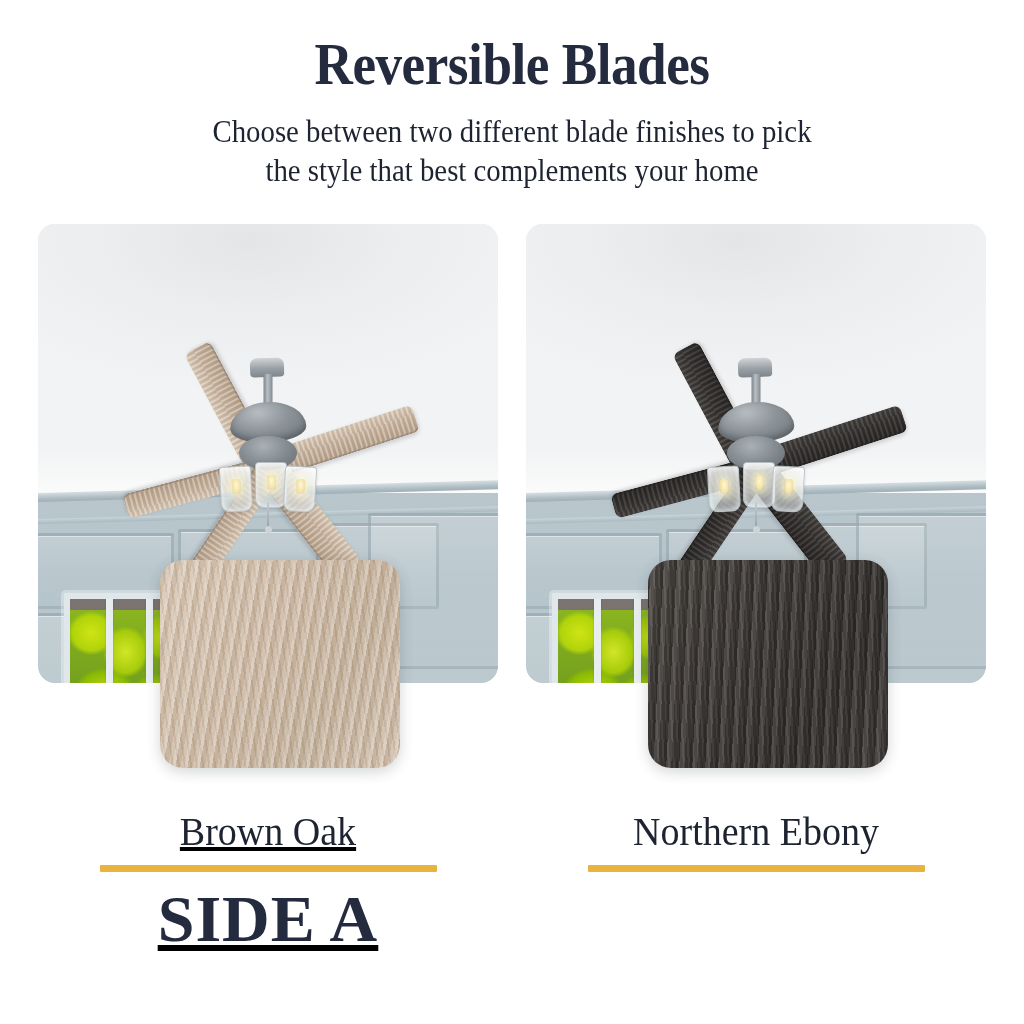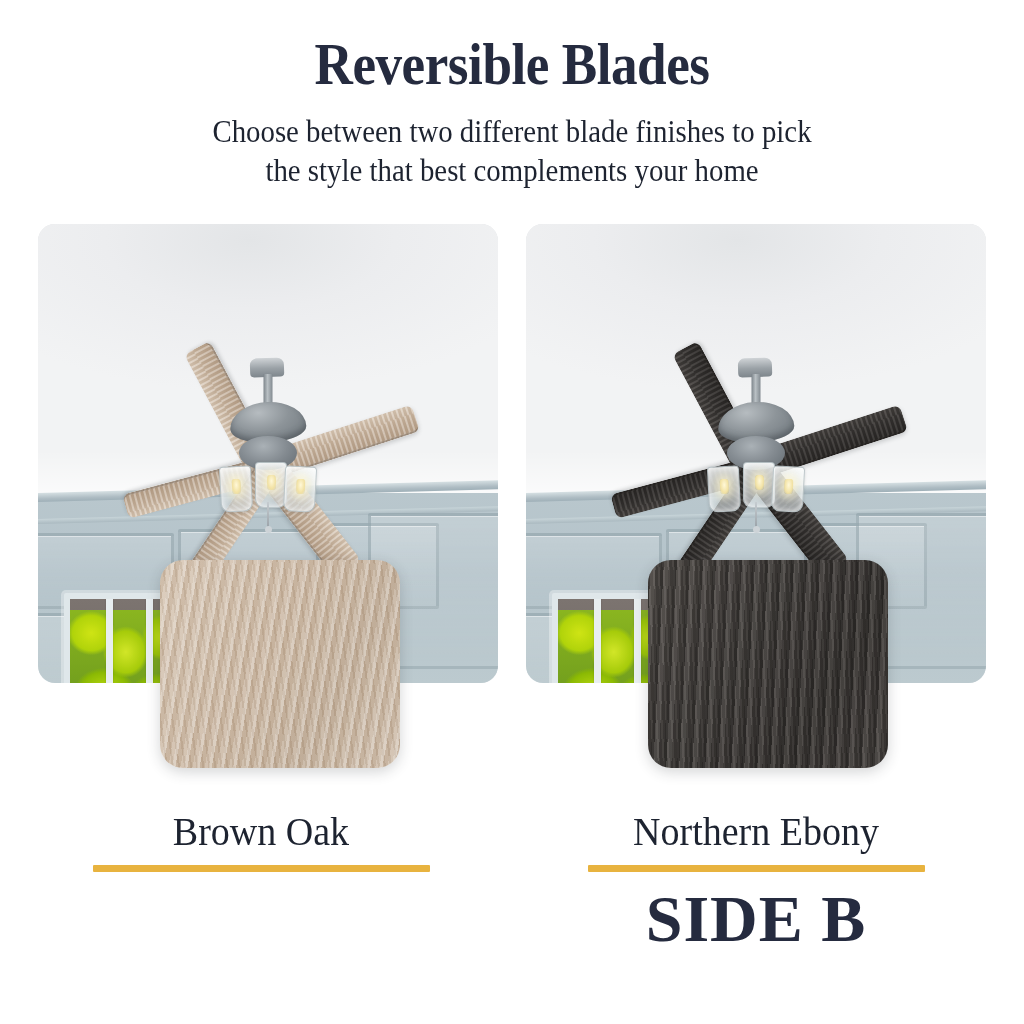--- a/index.html
+++ b/index.html
@@ -177,21 +177,21 @@
   .swatch.ebony{
     left:648px;top:560px;
     background:
       repeating-linear-gradient(93deg, rgba(0,0,0,.30) 0 3px, rgba(255,255,255,.055) 3px 8px, rgba(0,0,0,.16) 8px 13px),
       repeating-linear-gradient(87deg, rgba(255,255,255,.04) 0 2px, rgba(0,0,0,.12) 2px 5px),
       linear-gradient(120deg,#55504c 0%,#474340 45%,#403c39 72%,#4d4845 100%);
   }
 
   
   .caption{position:absolute;width:460px;text-align:center;}
-  .caption.left{left:31px;}
+  .caption.left{left:38px;text-decoration:underline;}
   .caption.right{left:526px;}
   .finish-name{
     font-family:"Liberation Serif", serif;
     font-size:40px;font-weight:400;color:#1d2330;line-height:1;
     transform:scaleX(0.95);transform-origin:center;
   }
   .rule{
     margin:13px auto 0;width:337px;height:7px;border-radius:1px;
   }
   .side-label{
@@ -285,21 +285,21 @@
       </div>
     </div>
   </div>
 
   <div class="swatch oak"></div>
   <div class="swatch ebony"></div>
 
   <div class="caption left" style="top:812px;">
     <div class="finish-name">Brown Oak</div>
     <div class="rule" style="background:#e8b33f;"></div>
+    <div class="side-label">SIDE A</div>
   </div>
 
   <div class="caption right" style="top:812px;text-align:center;">
     <div class="finish-name">Northern Ebony</div>
     <div class="rule" style="background:#e8b33f;"></div>
-    <div class="side-label">SIDE B</div>
   </div>
 
 </div>
 
 </body></html>

